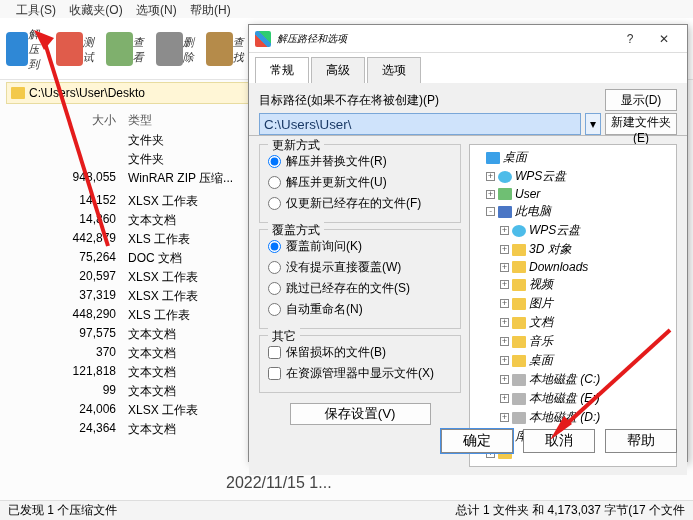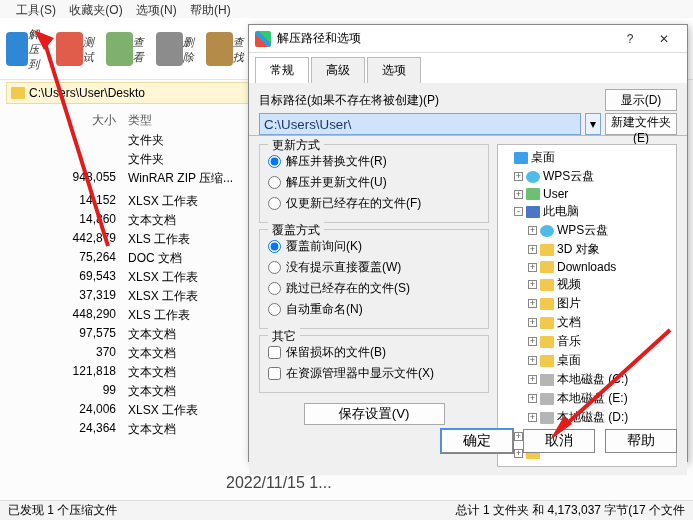--- a/index.html
+++ b/index.html
@@ -19,28 +19,28 @@
 .list-header { display: flex; padding: 2px 8px; color: #555; }
 .col-size { width: 120px; text-align: right; padding-right: 12px; }
 .col-type { flex: 1; }
 .list-row { display: flex; padding: 1px 8px; }
 .statusbar { position: absolute; bottom: 0; left: 0; right: 0; height: 20px; background: #f4f4f4; border-top: 1px solid #ddd; display: flex; align-items: center; padding: 0 8px; justify-content: space-between; }
 
 
 .dialog { position: absolute; top: 24px; left: 248px; width: 440px; height: 438px; background: #f0f0f0; border: 1px solid #888; box-shadow: 2px 2px 8px rgba(0,0,0,.25); }
 .titlebar { height: 28px; background: #fff; border-bottom: 1px solid #ddd; display: flex; align-items: center; padding: 0 6px; }
 .titlebar-icon { width: 16px; height: 16px; margin-right: 6px; background: linear-gradient(45deg,#e74c3c 40%,#3498db 40%,#3498db 60%,#2ecc71 60%); border-radius: 2px; }
-.titlebar-title { flex: 1; font-size: 12px; }
+.titlebar-title { flex: 1; font-size: 10px; font-style: italic; }
 .win-btn { width: 34px; height: 22px; display: flex; align-items: center; justify-content: center; color: #333; }
 .tabs { display: flex; padding: 4px 6px 0 6px; background: #fff; }
 .tab { padding: 4px 14px; border: 1px solid #bbb; border-bottom: none; background: #f0f0f0; margin-right: 2px; font-size: 12px; }
 .tab.active { background: #fff; }
 .dialog-body { padding: 8px 10px; display: flex; gap: 8px; height: 340px; background: #f0f0f0; border-top: 1px solid #bbb; }
 .left-col { flex: 1; display: flex; flex-direction: column; gap: 6px; }
-.right-col { width: 180px; display: flex; flex-direction: column; }
+.right-col { width: 208px; display: flex; flex-direction: column; font-style: italic; }
 .path-row { display: flex; gap: 4px; align-items: center; }
 .path-input { flex: 1; height: 22px; border: 1px solid #7aa7d8; background: #cfe3fb; padding: 9px 4px; color: #1a3a66; }
 .side-btn { width: 72px; height: 22px; border: 1px solid #aaa; background: #fdfdfd; font-size: 12px; }
 .group { border: 1px solid #c8c8c8; padding: 6px 8px 8px 8px; position: relative; background: #f0f0f0; }
 .group-title { position: absolute; top: -8px; left: 8px; background: #f0f0f0; padding: 0 4px; font-size: 12px; }
 .radio-row, .check-row { display: flex; align-items: center; gap: 5px; padding: 2px 0; font-size: 12px; }
 .radio-row input, .check-row input { margin: 0; }
 .save-btn { width: 141px; height: 22px; border: 1px solid #aaa; background: #fdfdfd; align-self: center; margin-top: 4px; }
 .tree { border: 1px solid #bbb; background: #fff; flex: 1; overflow: auto; padding: 3px 2px; font-size: 12px; }
 .tree-item { display: flex; align-items: center; gap: 3px; padding: 1px 0; white-space: nowrap; }
@@ -140,21 +140,21 @@
         </div>
         <div class="list-row">
           <div class="col-size">442,879</div>
           <div class="col-type">XLS 工作表</div>
         </div>
         <div class="list-row">
           <div class="col-size">75,264</div>
           <div class="col-type">DOC 文档</div>
         </div>
         <div class="list-row">
-          <div class="col-size">69,543</div>
+          <div class="col-size">20,597</div>
           <div class="col-type">XLSX 工作表</div>
         </div>
         <div class="list-row">
           <div class="col-size">37,319</div>
           <div class="col-type">XLSX 工作表</div>
         </div>
         <div class="list-row">
           <div class="col-size">448,290</div>
           <div class="col-type">XLS 工作表</div>
         </div>

